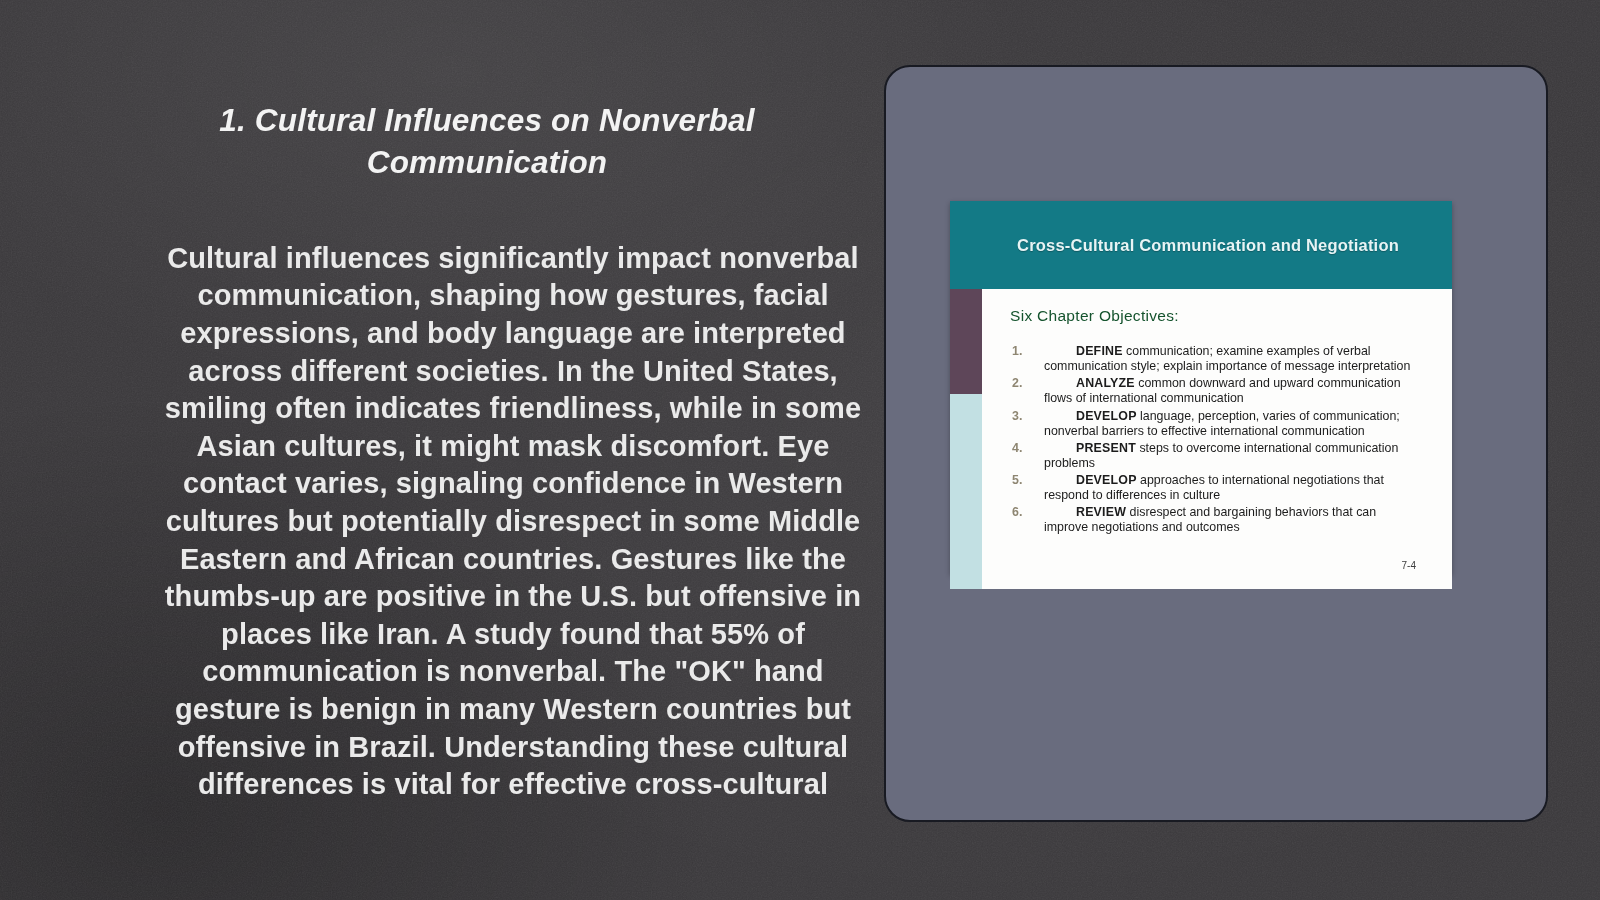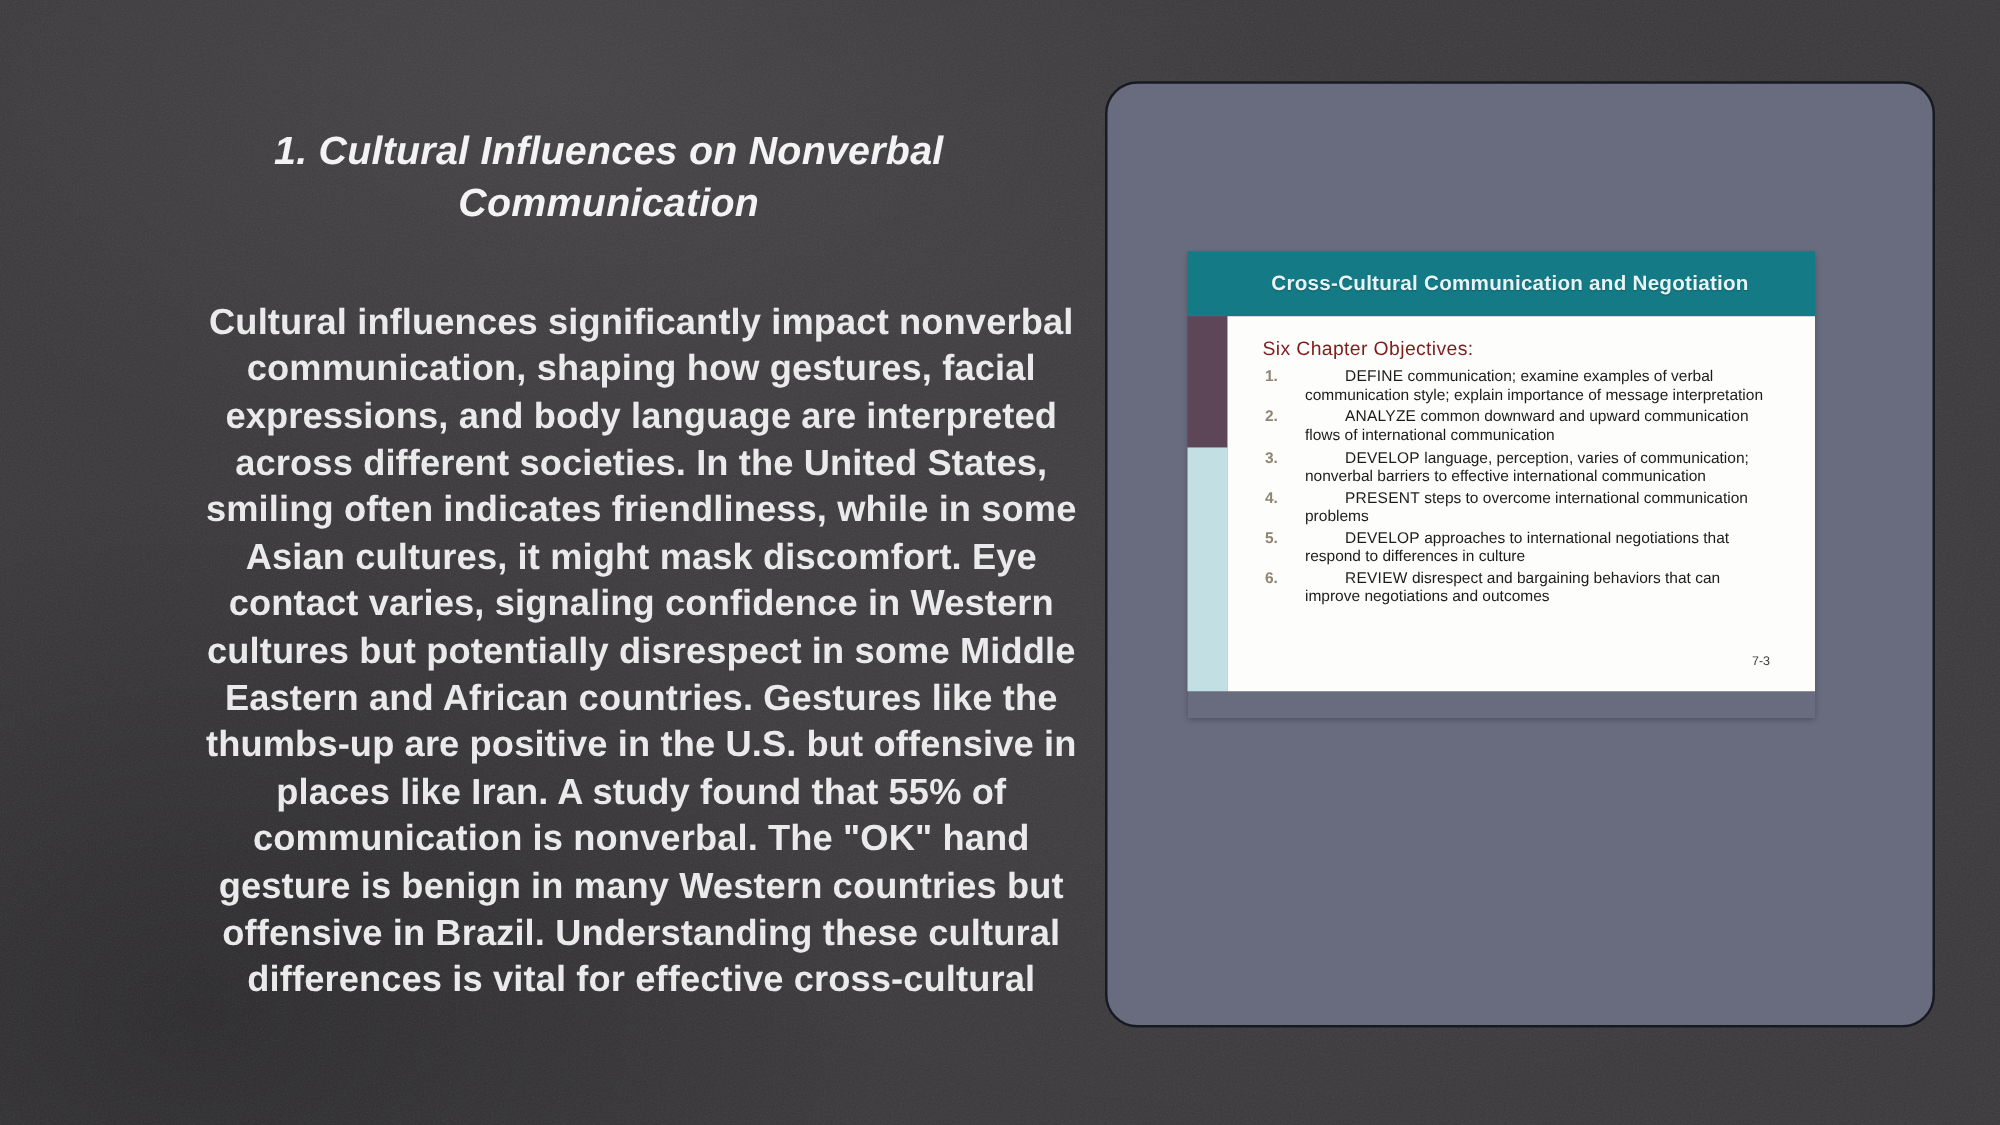--- a/index.html
+++ b/index.html
@@ -60,21 +60,21 @@
     border-radius: 26px;
     z-index: 2;
   }
   .slide {
     position: absolute;
     left: 64px; top: 134px;
     width: 502px; height: 373px;
     box-shadow: 0 2px 5px rgba(0,0,0,0.30);
   }
   .slide-header {
-    height: 52px;
+    height: 88px;
     background: #137a86;
     display: flex;
     align-items: center;
     justify-content: center;
     padding: 0 14px 0 28px;
   }
   .slide-title {
     font-size: 16.5px;
     font-weight: bold;
     color: #e7f4f5;
@@ -94,42 +94,42 @@
   .rail-purple { height: 105px; background: #5e4659; }
   .rail-blue   { flex: 1;       background: #c2e0e3; }
   .slide-content {
     flex: 1;
     background: #fdfdfc;
     position: relative;
     padding: 18px 34px 0 28px;
   }
   .objectives-heading {
     font-size: 15.5px;
-    color: #7f1d1d;
+    color: #14532d;
     letter-spacing: 0.3px;
-    margin-bottom: 5px;
+    margin-bottom: 19px;
   }
   .objectives-list {
     list-style: none;
   }
   .objectives-list li {
     display: grid;
     grid-template-columns: 34px 1fr;
     font-size: 12.4px;
     line-height: 1.22;
     color: #1c1c1c;
     margin-bottom: 2px;
   }
   .obj-num {
     color: #8e8672;
     font-weight: bold;
     padding-left: 2px;
   }
   .obj-verb {
-    font-weight: normal;
+    font-weight: bold;
     letter-spacing: 0.2px;
     padding-left: 32px;
   }
   .slide-page-number {
     position: absolute;
     right: 36px; bottom: 18px;
     font-size: 10px;
     color: #3c3c3c;
   }
 </style>
@@ -205,20 +205,20 @@
             </li>
             <li>
               <span class="obj-num">6.</span>
               <span class="obj-content">
                 <b class="obj-verb">REVIEW</b>
                 <span>disrespect and bargaining behaviors that can improve negotiations and outcomes</span>
               </span>
             </li>
           </ol>
 
-          <div class="slide-page-number">7-3</div>
+          <div class="slide-page-number">7-4</div>
         </div>
       </div>
 
     </div>
   </div>
 
 </div>
 
 </body></html>

